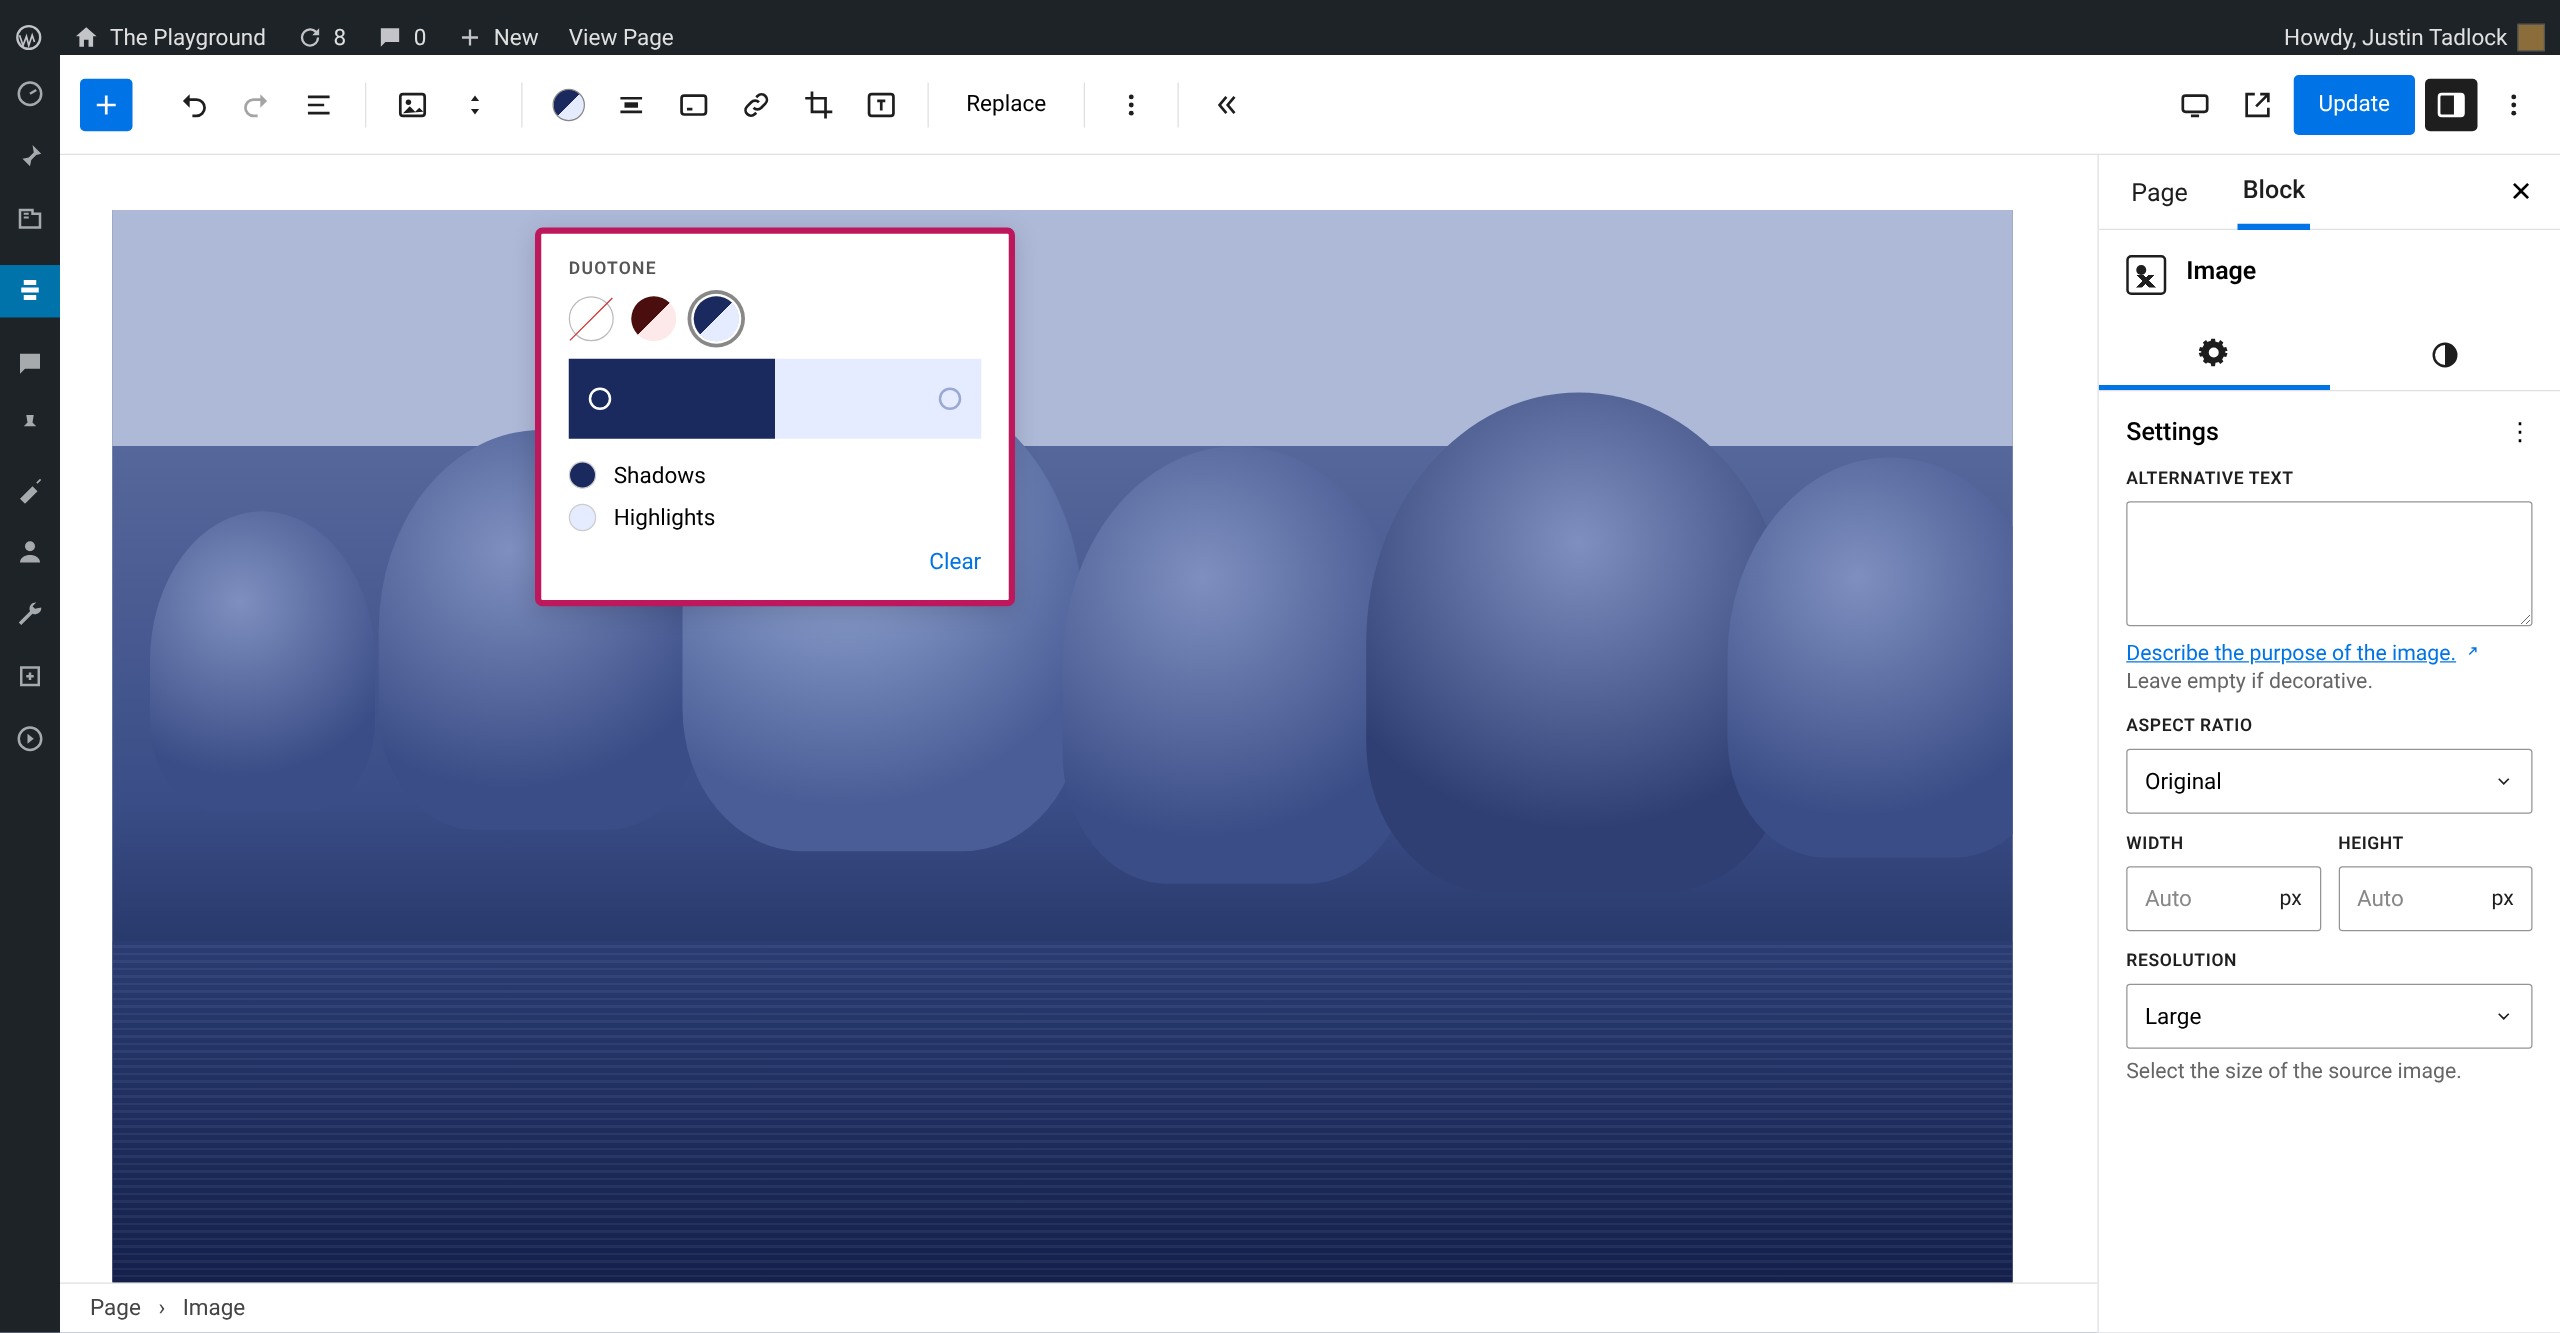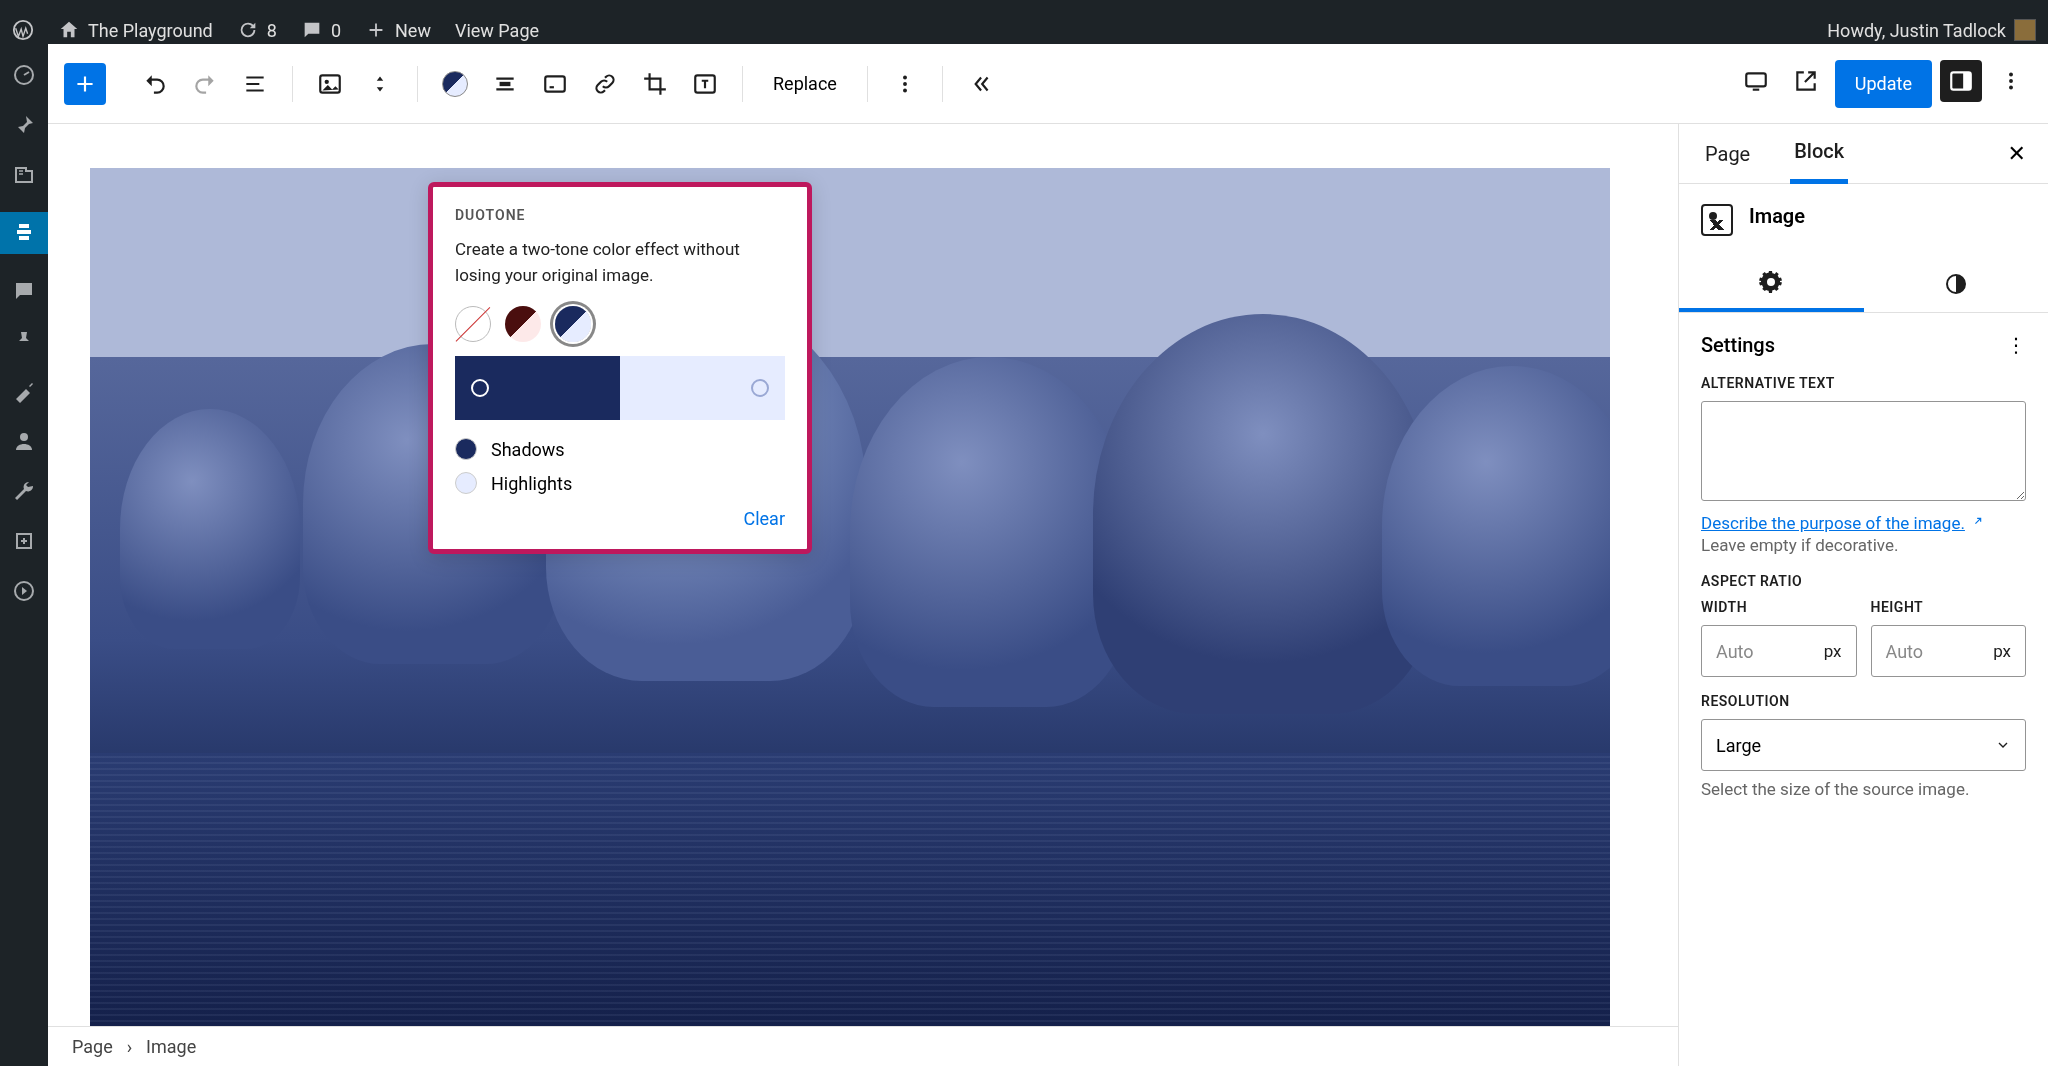--- a/index.html
+++ b/index.html
@@ -16,21 +16,21 @@
 .wpsidebar { position: absolute; top: 44px; left: 0; bottom: 0; width: 48px; background: #1d2327; display: flex; flex-direction: column; align-items: center; padding-top: 18px; gap: 24px; }
 .wpsidebar .wicon { width: 26px; height: 26px; display:flex; align-items:center; justify-content:center; cursor:pointer; }
 .wpsidebar .wicon svg { width: 24px; height: 24px; fill: #a7aaad; }
 .wpsidebar .wicon.active { background:#0073aa; width:48px; height:42px; }
 .wpsidebar .wicon.active svg { fill:#fff; }
 
 
 .editor { position: absolute; top: 44px; left: 48px; right: 0; bottom: 0; background: #fff; }
 .topbar { height: 80px; border-bottom: 1px solid #e0e0e0; display: flex; align-items: center; padding: 0 16px; }
 .tb-left { display:flex; align-items:center; gap: 8px; }
-.tb-right { margin-left:auto; display:flex; gap: 8px; }
+.tb-right { margin-left:auto; display:flex; align-items:center; gap: 8px; }
 .btn-add { width: 42px; height: 42px; background: #0073e6; color:#fff; border-radius:4px; display:flex;align-items:center;justify-content:center; cursor:pointer; }
 .btn-add svg { width:26px; height:26px; fill:#fff; }
 .tbtn { width:42px; height:42px; display:flex; align-items:center; justify-content:center; border-radius:4px; cursor:pointer; }
 .tbtn svg { width:26px; height:26px; fill:#1e1e1e; }
 .tbtn.dark { background:#1e1e1e; }
 .tbtn.dark svg { fill:#fff; }
 .tb-sep { width:1px; height:36px; background:#e0e0e0; margin:0 8px; }
 .replace { font-size:18px; padding: 0 14px; height:42px; display:flex; align-items:center; cursor:pointer; }
 .update-btn { background:#0073e6; color:#fff; padding:0 20px; height:48px; border-radius:4px; display:flex; align-items:center; font-size:18px; cursor:pointer; }
 .duotone-indicator { width:26px; height:26px; border-radius:50%; background: linear-gradient(135deg, #1a2a5e 50%, #e6ecff 50%); border:1px solid #888; }
@@ -338,21 +338,20 @@
           <div class="tree" style="left:66%; top:-2%; width:340px; height:400px; background:radial-gradient(circle at 50% 30%, #7f8fbf, #2f3f74 70%);"></div>
           <div class="tree" style="left:85%; top:10%; width:260px; height:320px;"></div>
         </div>
         <div class="water"></div>
       </div>
     </div>
   </div>
 
   <div class="popover">
     <div class="pop-title">DUOTONE</div>
-    <div class="pop-desc">Create a two-tone color effect without losing your original image.</div>
     <div class="swatches" style="position:relative;">
       <div class="swatch none"></div>
       <div class="swatch red"></div>
       <div class="swatch blue selected"></div>
       <div class="tooltip">Blue</div>
     </div>
     <div class="gradient-bar">
       <div class="left"></div>
         <div class="right"></div>
       <div class="handle l"></div>
@@ -403,20 +402,26 @@
       <textarea class="textarea" style=""></textarea>
       <a class="link-purpose">
           <span>Describe the purpose of the image.</span> 
           <svg width="14" height="14" viewBox="0 0 24 24">
             <path d="M14 4h6v6M20 4l-9 9" fill="none" stroke="#0073e6" stroke-width="2"></path>
           </svg>
         </a>
       <div class="hint">Leave empty if decorative.</div>
 
       <div class="field-label">Aspect Ratio</div>
+      <div class="select">
+        <span>Original</span>
+        <svg width="16" height="16" viewBox="0 0 24 24">
+            <path d="M6 9l6 6 6-6" fill="none" stroke="#1e1e1e" stroke-width="2"></path>
+          </svg>
+      </div>
 
       <div class="dim-row">
         <div class="dim-col">
           <div class="field-label">Width</div>
           <div class="dim-input">
             <span>Auto</span>
               <span class="unit">px</span>
           </div>
         </div>
         <div class="dim-col">

